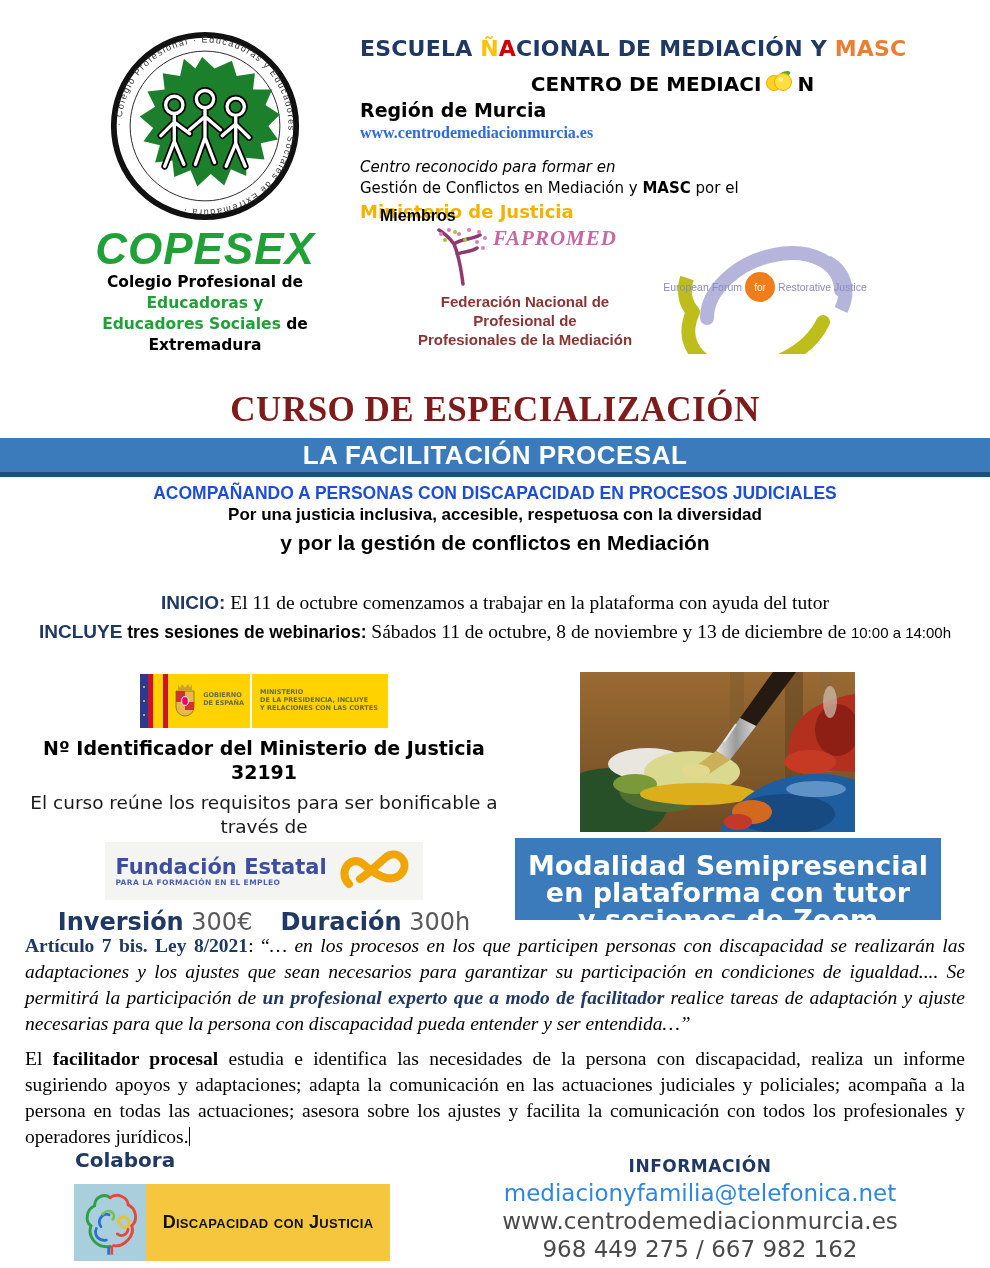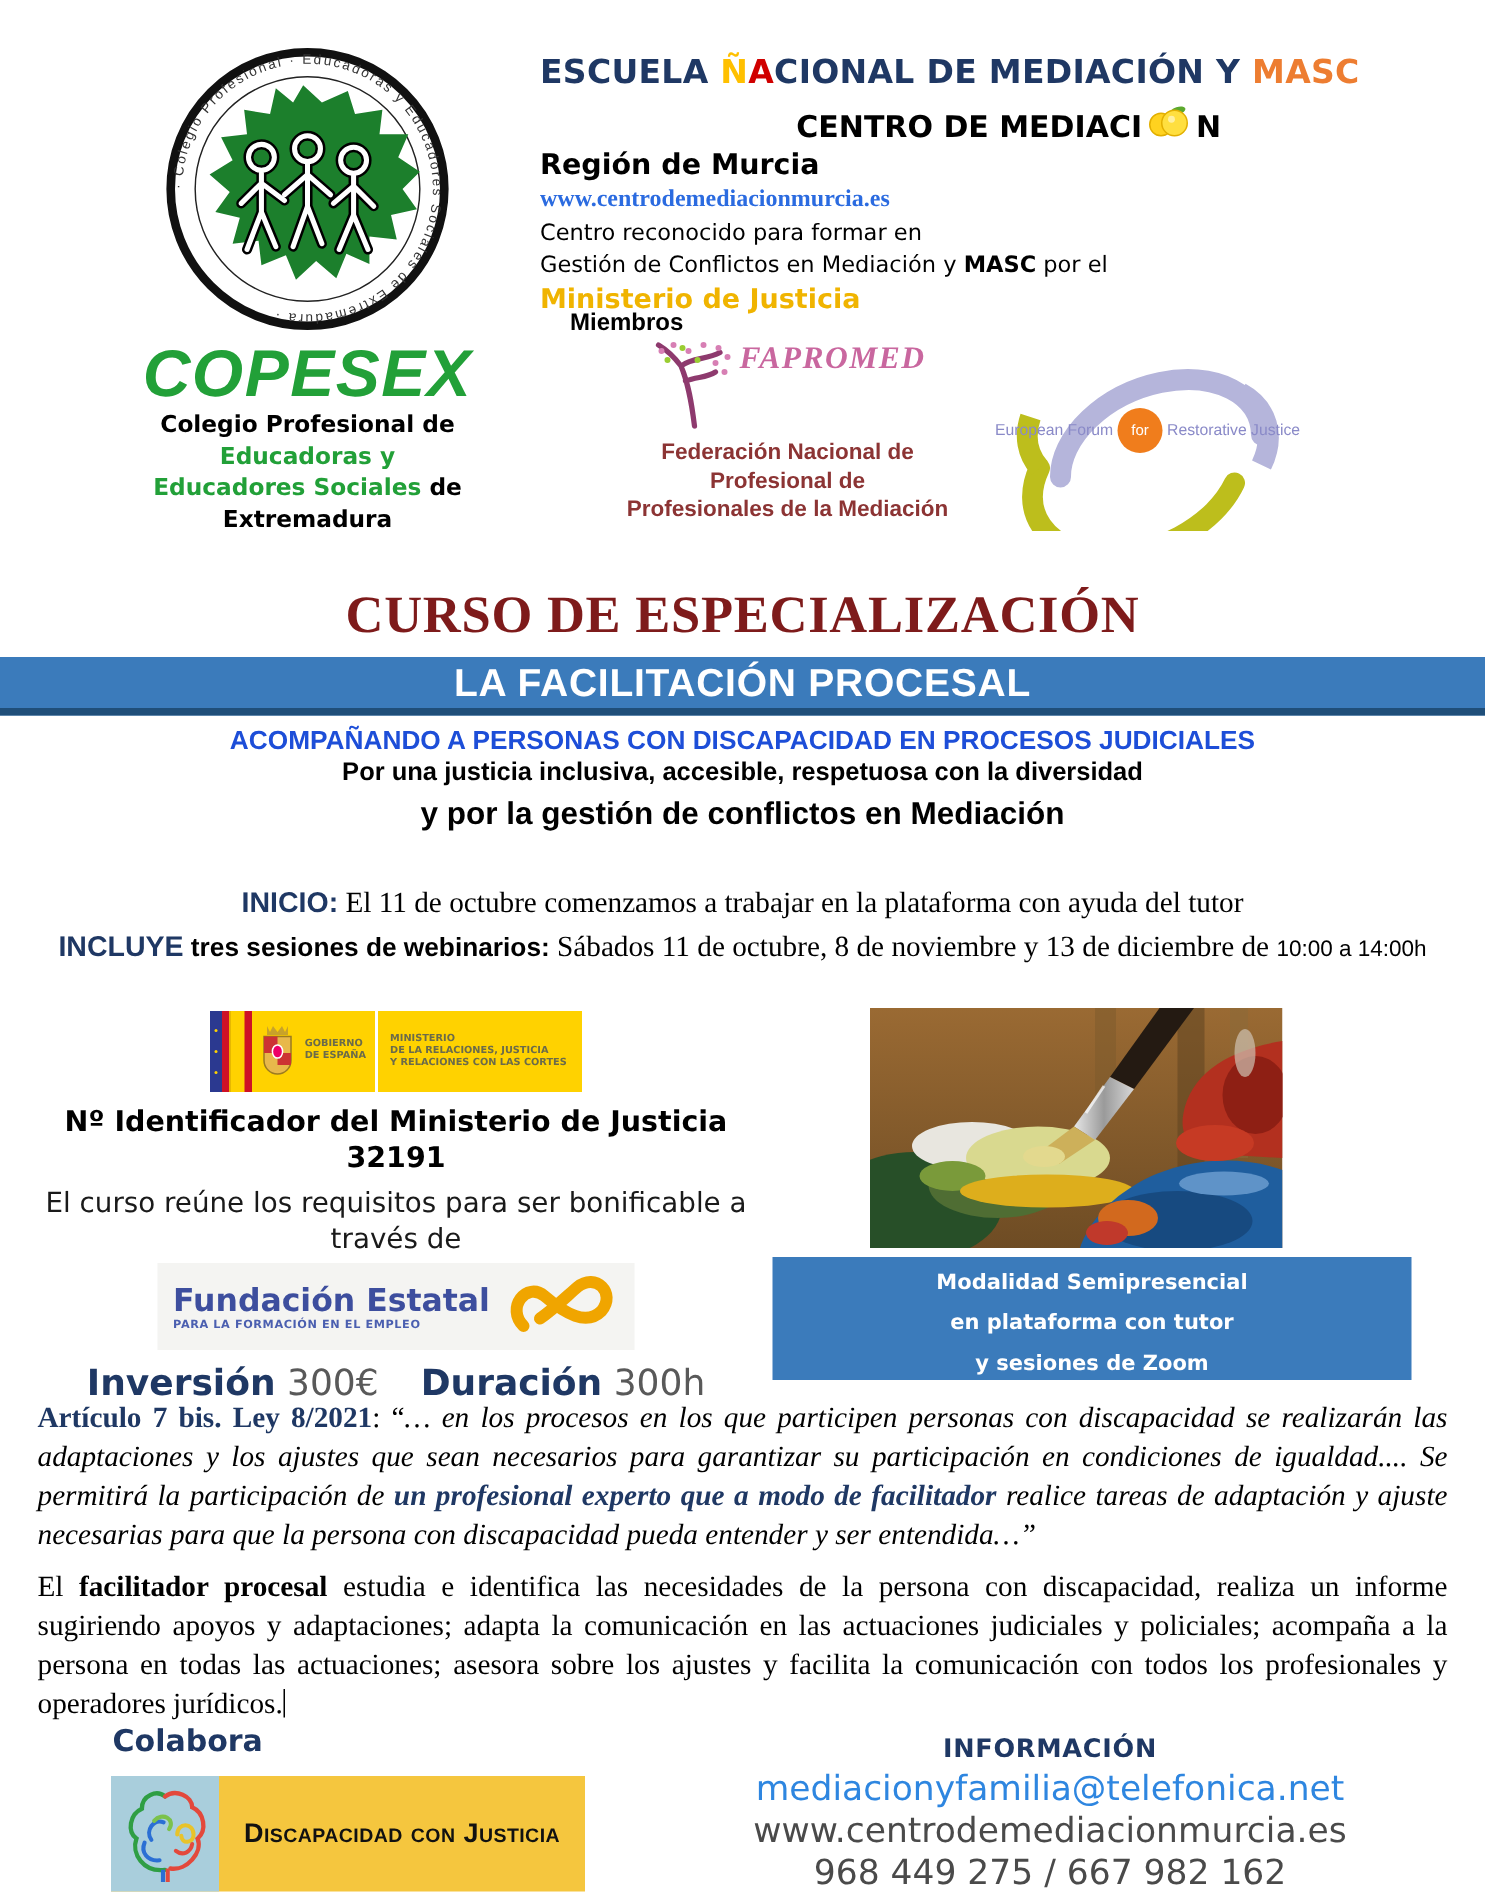--- a/index.html
+++ b/index.html
@@ -13,21 +13,21 @@
     font-size:44px;color:#22A038;letter-spacing:1px;line-height:1.05;}
   .copesex-line{font-size:15.5px;font-weight:bold;line-height:21px;font-family:"DejaVu Sans",sans-serif;}
   .green{color:#22A038;}
   
   .school{left:360px;top:36px;width:625px;font-family:"DejaVu Sans",sans-serif;}
   .sch1{font-size:22px;font-weight:bold;letter-spacing:.2px;}
   .gold{color:#FFC000;} .red{color:#D00000;} .orange{color:#ED7D31;}
   .sch2{font-size:20px;font-weight:bold;margin-top:9px;display:flex;align-items:center;justify-content:center;gap:4px;}
   .sch3{font-size:19px;font-weight:bold;margin-top:2px;}
   .sch-url{font-size:16px;font-weight:bold;color:#2B6BE0;margin-top:3px;font-family:"Liberation Serif",serif;}
-  .sch5{font-size:15px;margin-top:4px;}
+  .sch5{font-size:15px;margin-top:16px;font-style:italic;}
   .sch6{font-size:15px;margin-top:3px;}
   .sch7{font-size:18px;font-weight:bold;color:#F0B400;margin-top:4px;}
   .members-label{left:380px;top:207px;font-size:16px;font-weight:bold;}
   
   .fapromed{left:405px;top:226px;width:240px;text-align:center;}
   .fap-row{display:flex;align-items:flex-start;justify-content:center;gap:2px;height:62px;}
   .fap-name{font-family:"Liberation Serif",serif;font-style:italic;font-weight:bold;
     font-size:21px;color:#C9679F;letter-spacing:1px;}
   .fap-desc{font-size:15px;font-weight:bold;color:#8C3434;line-height:19px;margin-top:4px;}
   
@@ -69,21 +69,21 @@
   .bonif{font-size:18.5px;line-height:24px;margin-top:8px;color:#1a1a1a;}
   .fundacion{display:inline-flex;align-items:center;background:#F4F4F2;padding:4px 10px;margin-top:3px;gap:6px;}
   .fun-name{font-size:21px;font-weight:bold;color:#3D4E9E;text-align:left;line-height:22px;}
   .fun-tag{font-size:7.5px;font-weight:bold;color:#4B5FB0;letter-spacing:.4px;text-align:left;}
   .pricing{font-size:24px;font-weight:bold;margin-top:8px;white-space:nowrap;}
   .pricing .val{color:#595959;font-weight:normal;}
   .pricing .gap{display:inline-block;width:28px;}
   
   .paint{left:580px;top:672px;width:275px;height:160px;}
   .modality{left:515px;top:838px;width:426px;height:82px;background:#3B7BBB;text-align:center;
-    font-family:"DejaVu Sans",sans-serif;color:#fff;font-weight:bold;font-size:14px;line-height:27px;padding-top:4px;box-sizing:border-box;}
+    font-family:"DejaVu Sans",sans-serif;color:#fff;font-weight:bold;font-size:27px;line-height:27px;padding-top:14px;box-sizing:border-box;}
   
   .para{left:25px;width:940px;font-family:"Liberation Serif",serif;font-size:19.5px;
     line-height:26px;text-align:justify;}
   .p1{top:933px;}
   .p2{top:1046px;}
   .p-lead{color:#1F3864;font-weight:bold;}
   .p-it{font-style:italic;}
   .p-hl{font-style:italic;font-weight:bold;color:#1F3864;}
   .cursor{display:inline-block;width:1px;height:19px;background:#000;vertical-align:-3px;}
   
@@ -238,21 +238,21 @@
           <ellipse cx="13" cy="19" rx="3.4" ry="4.4" fill="#E06" stroke="#fff"></ellipse>
         </svg>
       </span>
       <div class="gov-txt">
           <div>GOBIERNO</div>
           <div>DE ESPAÑA</div>
         </div>
       <div class="gov-sep"></div>
       <div class="min-txt">
           <div>MINISTERIO</div>
-          <div>DE LA RELACIONES, JUSTICIA</div>
+          <div>DE LA PRESIDENCIA, INCLUYE</div>
           <div>Y RELACIONES CON LAS CORTES</div>
         </div>
     </div>
     <div class="idlabel">Nº Identificador del Ministerio de Justicia</div>
     <div class="idnum">32191</div>
     <div class="bonif">
         <div>El curso reúne los requisitos para ser bonificable a</div>
         <div>través de</div>
       </div>
     <div class="fundacion">

